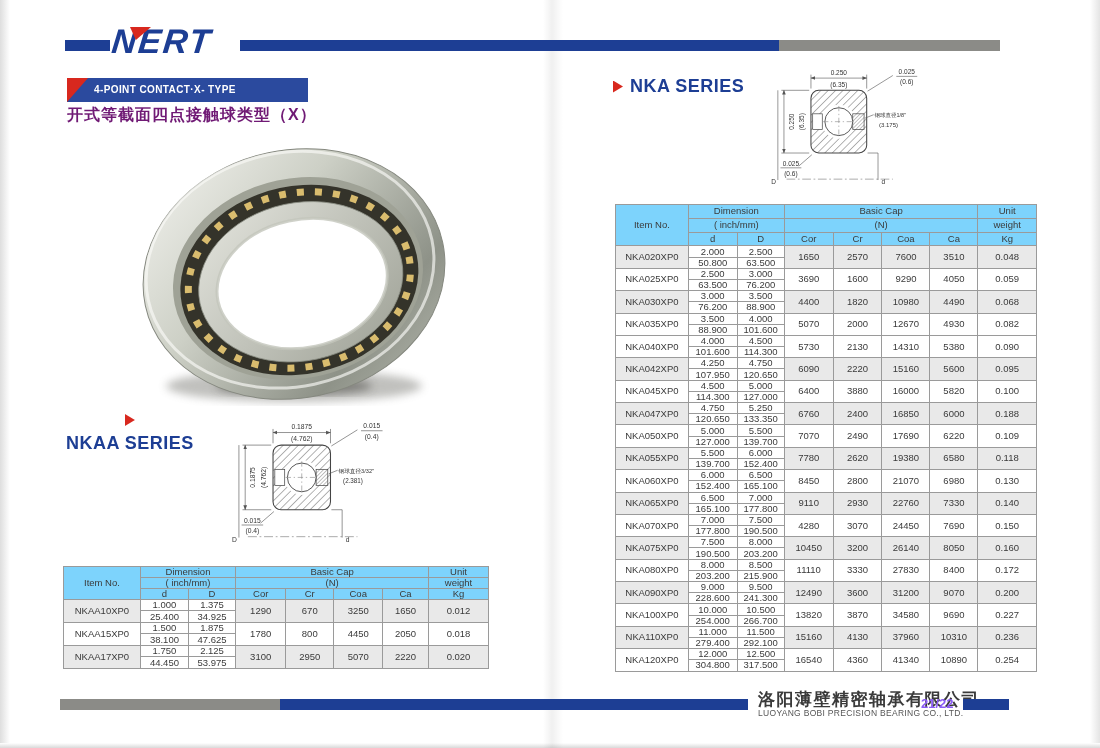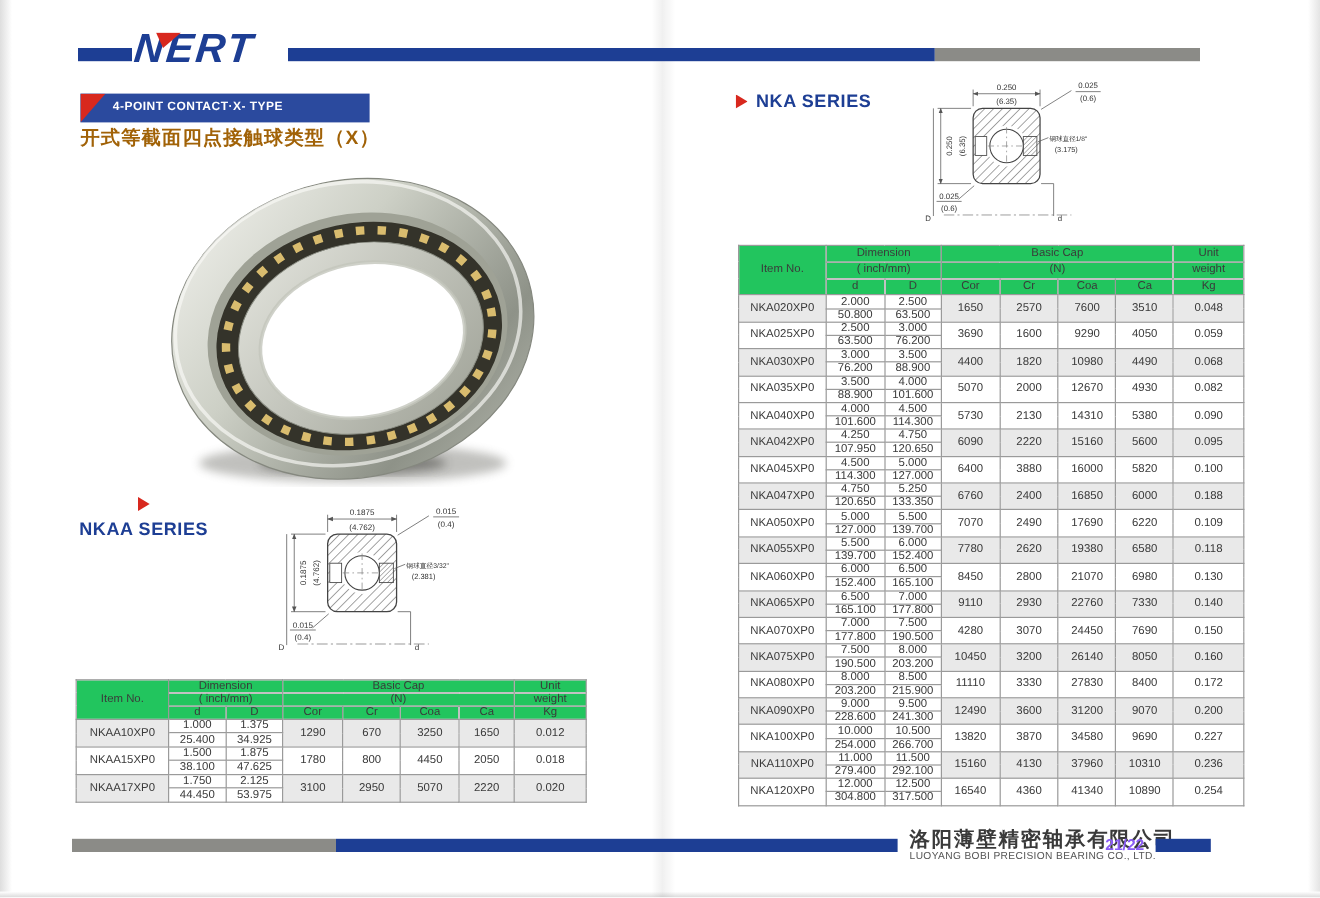--- a/index.html
+++ b/index.html
@@ -27,32 +27,32 @@
   .logo-red-tri { position:absolute; left:18px; top:5px; width:21px; height:13px;
                   background:#d8281e; clip-path:polygon(0 0, 100% 0, 28% 100%); }
 
   
   .banner { position:absolute; left:67px; top:78px; width:241px; height:24px;
             background:#2b4a9e; color:#ffffff; font-weight:bold; font-size:10px;
             line-height:24px; padding-left:27px; letter-spacing:0.4px; }
   .banner-tri { position:absolute; left:0; top:0; width:21px; height:24px;
                 background:#d8281e; clip-path:polygon(0 0, 100% 0, 0 100%); }
   .subtitle-cn { position:absolute; left:67px; top:105px; font-size:16px; font-weight:bold;
-                 color:#a16207; letter-spacing:1px; }
+                 color:#701a75; letter-spacing:1px; }
 
   
   .series-head { position:absolute; display:flex; align-items:center; gap:7px; }
   .series-tri { width:10px; height:12px; background:#d8281e; clip-path:polygon(0 0,100% 50%,0 100%); }
-  .series-label { font-size:15px; font-weight:bold; color:#1d3e94; letter-spacing:0.5px; }
+  .series-label { font-size:18px; font-weight:bold; color:#1d3e94; letter-spacing:0.5px; }
 
   
   table { border-collapse:collapse; table-layout:fixed; border:1.5px solid #777; }
   td, th { border:1px solid #9a9a9a; text-align:center; vertical-align:middle;
            font-size:9.5px; font-weight:normal; color:#3a3a3a; padding:0; line-height:1.05; overflow:hidden; }
-  thead td { background:#22c55e; }
+  thead td { background:#7dd3fc; }
   td.shaded { background:#e9e9e9; }
   td.sub { background:#ffffff; }
   .tbl-left  { position:absolute; left:63px;  top:566px; width:426px; }
   .tbl-left thead tr { height:10.7px; }
   .tbl-left tbody tr { height:11.5px; }
   .tbl-right { position:absolute; left:615px; top:204px; width:422px; }
   .tbl-right thead tr { height:13.8px; }
   .tbl-right tbody tr { height:11.2px; }
 
   svg text { font-family:"Liberation Sans", sans-serif; fill:#333; }

